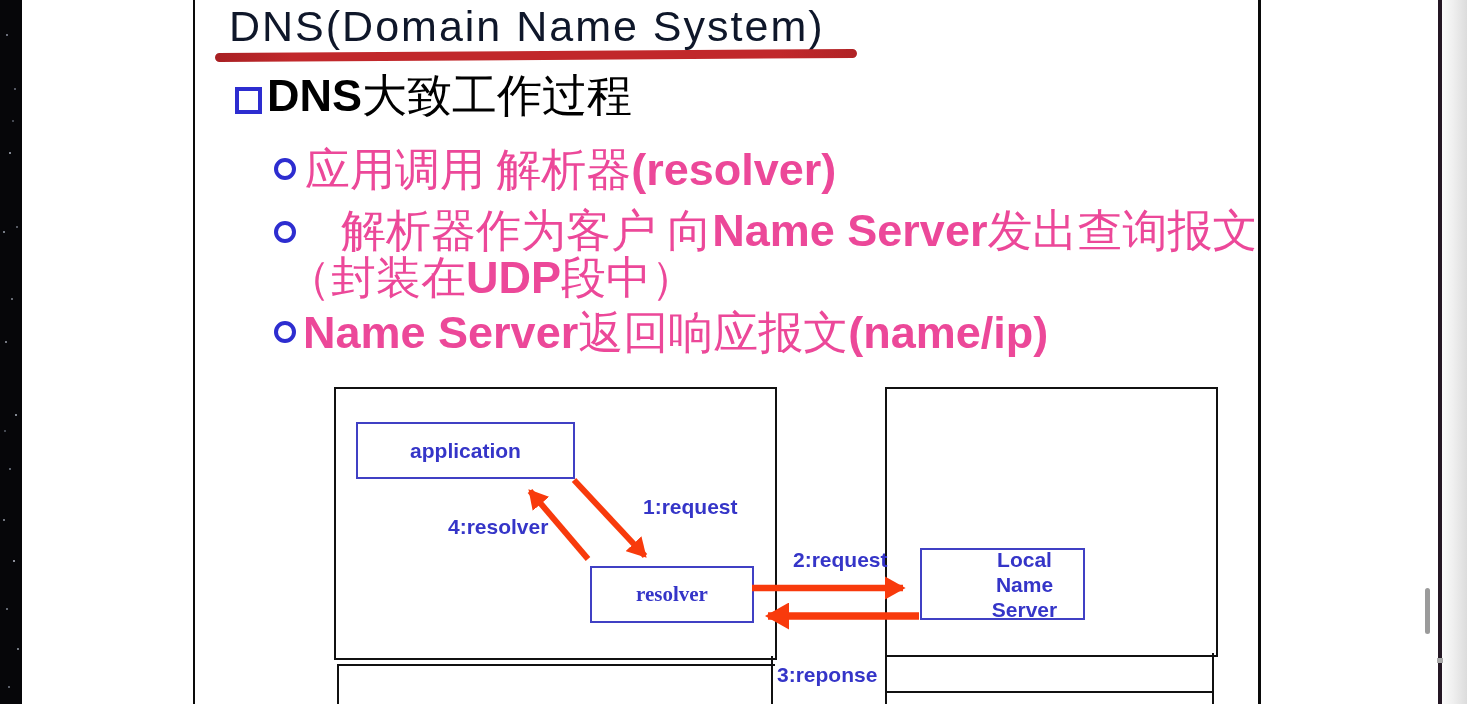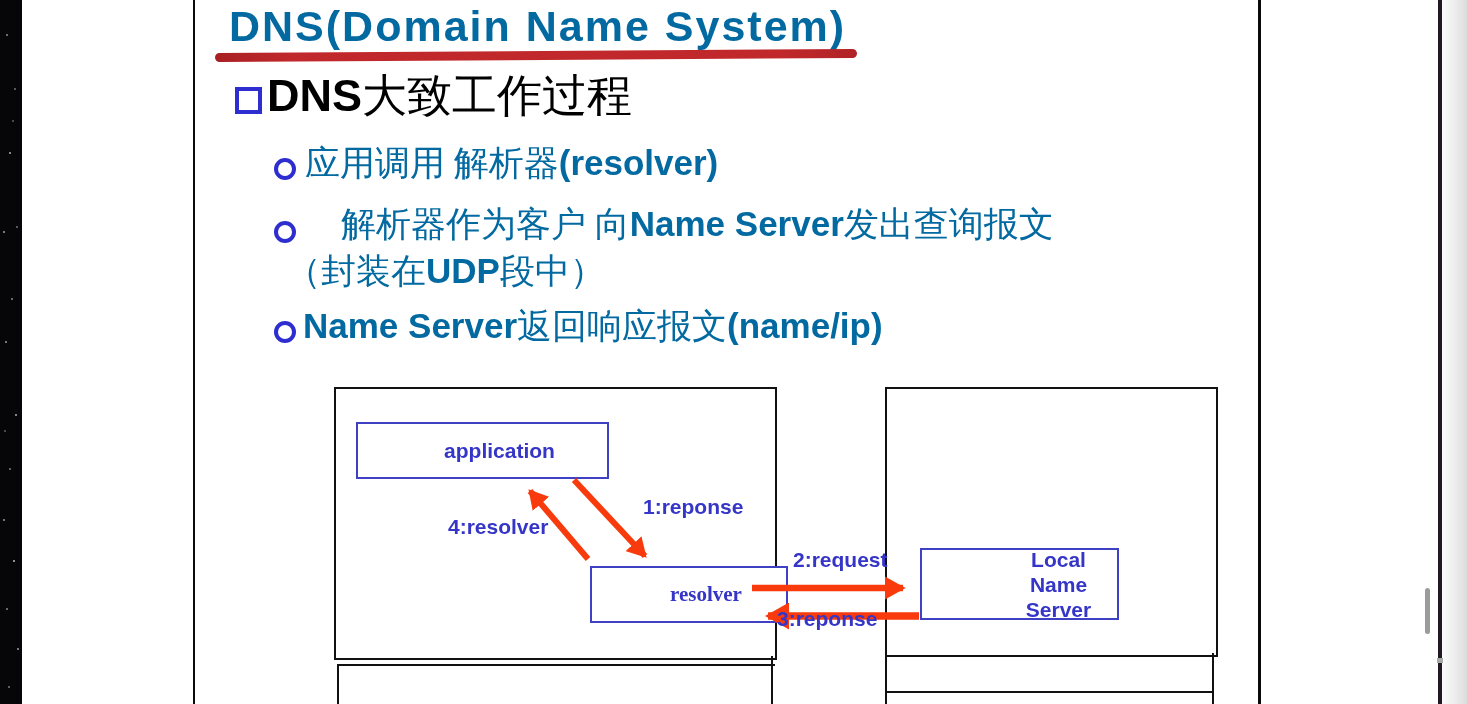--- a/index.html
+++ b/index.html
@@ -27,61 +27,61 @@
   .edge-gradient{position:absolute;left:1442px;top:0;width:25px;height:704px;
     background:linear-gradient(90deg,#fbfbfb 0%,#efefef 45%,#dcdcdc 100%);}
   .page-edge-line{position:absolute;left:1438px;top:0;width:4px;height:704px;background:#241724;}
   .page-edge-tick{position:absolute;left:1437px;top:658px;width:6px;height:5px;background:#a9a9a9;}
   .scroll-thumb{position:absolute;left:1425px;top:588px;width:5px;height:46px;background:#9b9b9b;border-radius:3px;}
   
   .lat{font-family:"Liberation Sans","DejaVu Sans",sans-serif;}
   .zh{font-family:"Liberation Serif","DejaVu Serif",serif;}
   .slide-title{
     position:absolute;left:229px;top:2px;
-    font-size:43px;font-weight:700;letter-spacing:2px;color:#0369a1;white-space:nowrap;
+    font-size:43px;font-weight:400;letter-spacing:2px;color:#0f172a;white-space:nowrap;
   }
   .title-underline{
     position:absolute;left:215px;top:51px;width:642px;height:9px;border-radius:5px;
     background:linear-gradient(90deg,#a82023,#c1282b 12%,#c1282b 88%,#b02326);
     transform:rotate(-0.35deg);
   }
   .heading-row{position:absolute;left:235px;top:66px;white-space:nowrap;color:#000;}
   .heading-bullet{
     position:absolute;left:0px;top:21px;width:19px;height:19px;
     border:4.5px solid #2d2dd0;background:#fff;display:inline-block;
   }
   .heading-text{position:absolute;left:32px;top:0;font-size:45px;}
   .heading-text .lat{font-weight:700;}
-  .sub{position:absolute;color:#0369a1;font-size:35px;white-space:nowrap;}
+  .sub{position:absolute;color:#ec4899;font-size:45px;white-space:nowrap;}
   .sub .lat{font-weight:600;}
   .sub-bullet{
     position:absolute;width:14px;height:14px;border-radius:50%;
     border:4px solid #2d2dd0;background:#fff;
   }
   
   .hostbox{position:absolute;border:2px solid #111;background:transparent;}
   .host-left{left:334px;top:387px;width:439px;height:269px;}
   .host-right{left:885px;top:387px;width:329px;height:266px;}
   .vline{position:absolute;width:2px;background:#111;}
   .hline{position:absolute;height:2px;background:#111;}
   .bluebox{
     position:absolute;border:2px solid #4040c4;background:#fff;color:#3535c8;
     display:flex;align-items:center;justify-content:center;text-align:center;
-    font-size:21px;font-weight:600;line-height:25px;padding-left:34px;
+    font-size:21px;font-weight:600;line-height:25px;
   }
   .box-application{left:356px;top:422px;width:215px;height:53px;}
   .box-resolver{left:590px;top:566px;width:160px;height:53px;font-family:Liberation Serif, serif;}
   .box-lns{left:920px;top:548px;width:161px;height:68px;}
   svg.arrows{position:absolute;left:0;top:0;pointer-events:none;}
   .arrow-label{
     position:absolute;color:#3535c8;font-size:21px;font-weight:600;white-space:nowrap;
   }
   .lbl-1{left:643px;top:495px;}
   .lbl-2{left:793px;top:533px;margin-top:15px;}
-  .lbl-3{left:777px;top:607px;}
+  .lbl-3{left:777px;top:663px;}
   .lbl-4{left:448px;top:515px;}
 </style>
 </head>
 <body>
 
 <div class="starfield"></div>
 <div class="rule rule-left"></div>
 <div class="rule rule-right"></div>
 <div class="edge-gradient"></div>
 <div class="page-edge-line"></div>
@@ -131,16 +131,16 @@
     <marker id="ah" markerWidth="3.4" markerHeight="3.6" refX="2.8" refY="1.8" orient="auto" markerUnits="strokeWidth">
       <path d="M0,0 L3.2,1.8 L0,3.6 z" fill="#f83a0c"></path>
     </marker>
   </defs>
   <line x1="574" y1="480" x2="645" y2="556" stroke="#f83a0c" stroke-width="6" marker-end="url(#ah)"></line>
   <line x1="588" y1="559" x2="530" y2="491" stroke="#f83a0c" stroke-width="6" marker-end="url(#ah)"></line>
   <line x1="752" y1="588" x2="903" y2="588" stroke="#f83a0c" stroke-width="6.5" marker-end="url(#ah)"></line>
   <line x1="919" y1="616" x2="768" y2="616" stroke="#f83a0c" stroke-width="7.5" marker-end="url(#ah)"></line>
 </svg>
 
-<div class="arrow-label lbl-1">1:reponse</div>
+<div class="arrow-label lbl-1">1:request</div>
 <div class="arrow-label lbl-2">2:request</div>
 <div class="arrow-label lbl-3">3:reponse</div>
 <div class="arrow-label lbl-4">4:resolver</div>
 
 </body></html>

